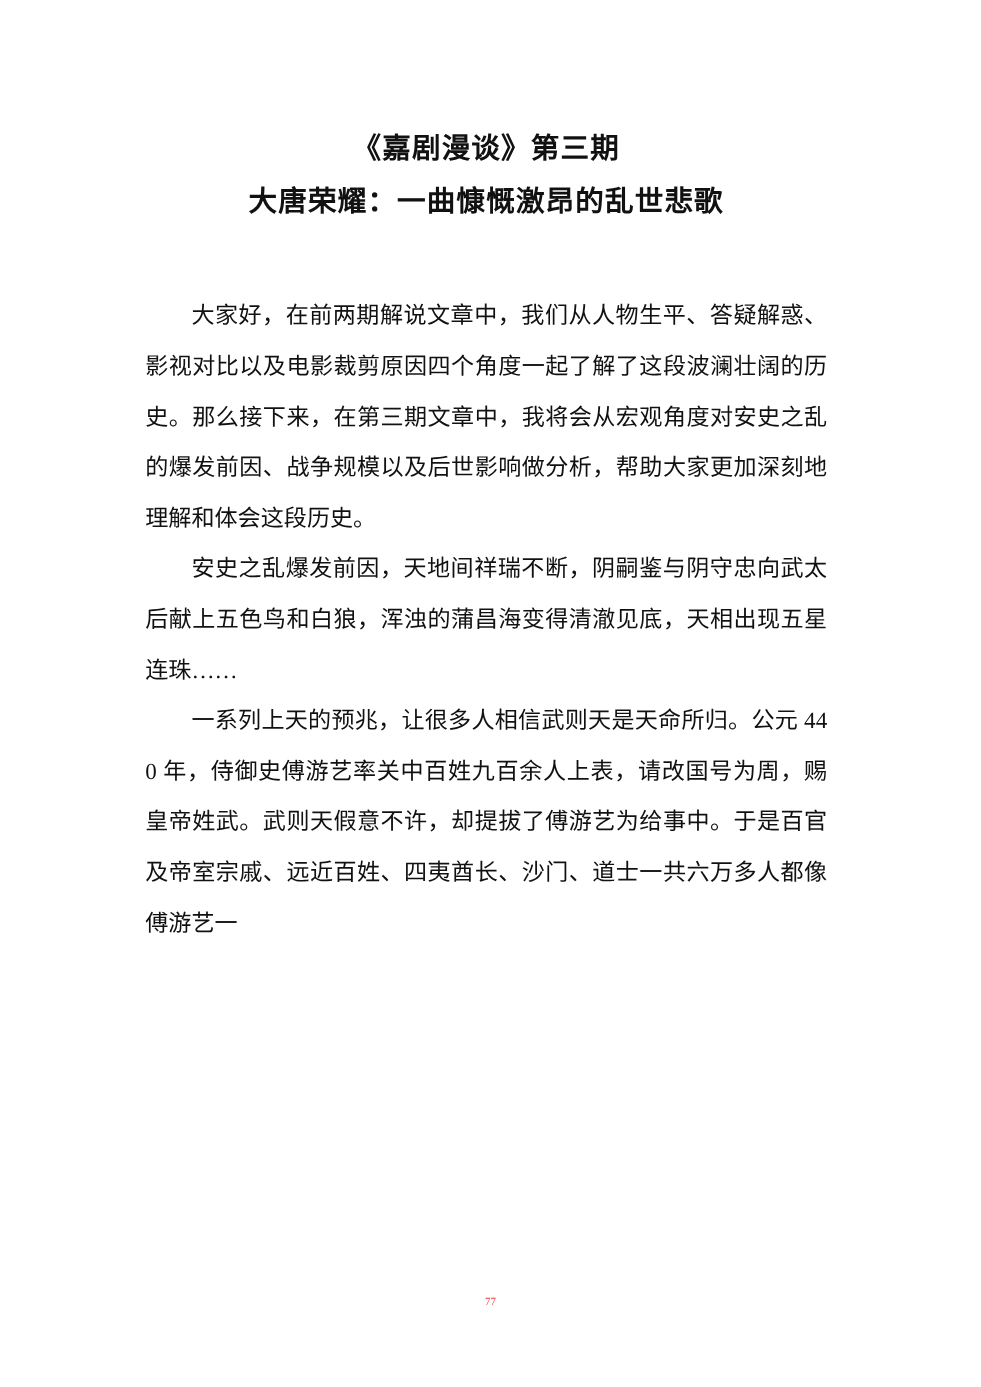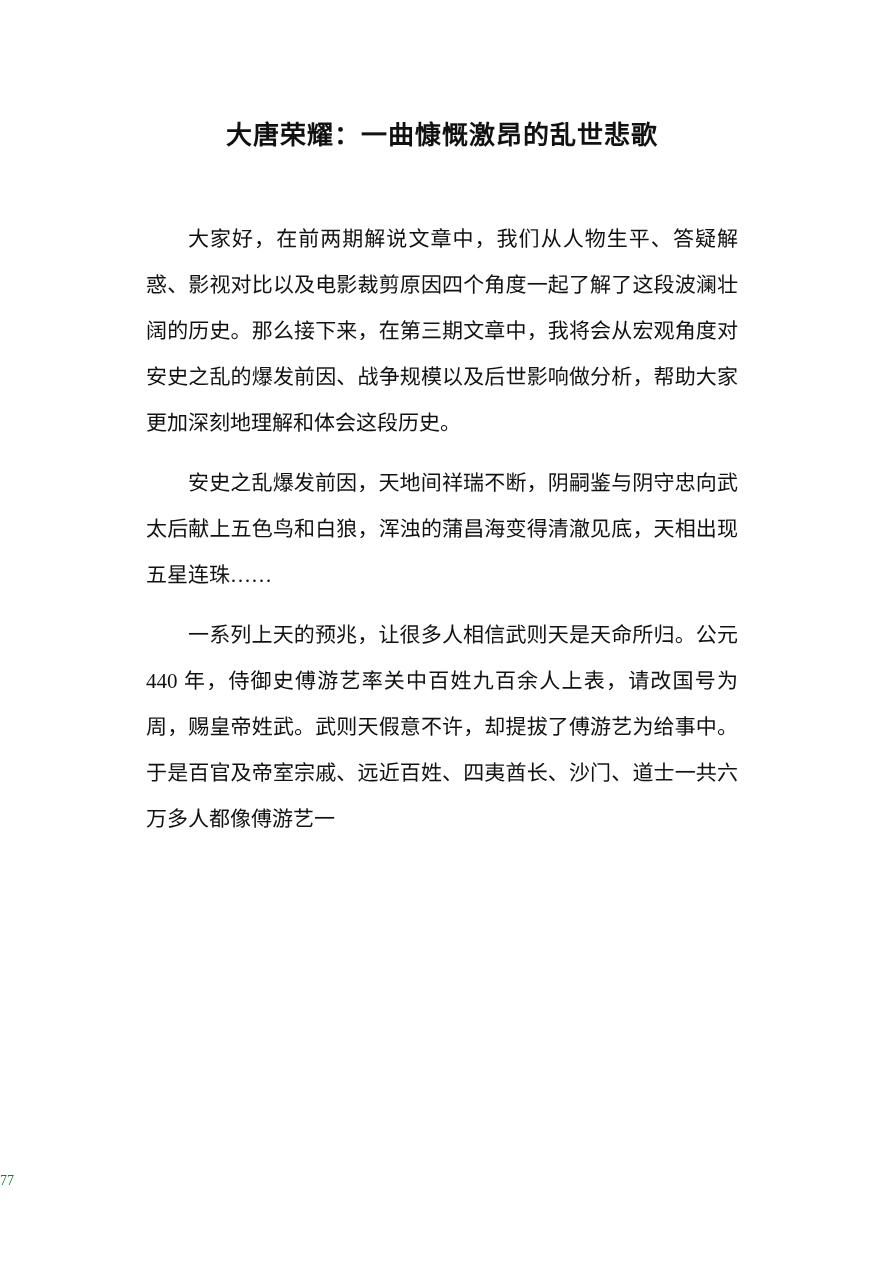--- a/index.html
+++ b/index.html
@@ -32,40 +32,42 @@
     white-space: nowrap;
   }
   .body-text {
     margin-top: 56px;
     font-size: 21px;
     line-height: 46px;
     text-align: justify;
     text-justify: inter-ideograph;
   }
   .body-text p {
-    margin: 14px;
+    margin: 0;
     padding: 0;
     text-indent: 2em;
     word-break: break-all;
   }
   .page-number {
     position: absolute;
     left: 0;
     bottom: 72px;
     width: 100%;
-    font-size: 14px;
-    color: #15803d;
+    text-align: center;
+    font-size: 10px;
+    color: #ef4444;
   }
 </style>
 </head>
 <body>
 
 <div class="page">
   <div class="content">
 
+    <h1 class="title">《嘉剧漫谈》第三期</h1>
 
     <h2 class="title">大唐荣耀：一曲慷慨激昂的乱世悲歌</h2>
 
 
     <div class="body-text">
       <p>大家好，在前两期解说文章中，我们从人物生平、答疑解惑、影视对比以及电影裁剪原因四个角度一起了解了这段波澜壮阔的历史。那么接下来，在第三期文章中，我将会从宏观角度对安史之乱的爆发前因、战争规模以及后世影响做分析，帮助大家更加深刻地理解和体会这段历史。</p>
       <p>安史之乱爆发前因，天地间祥瑞不断，阴嗣鉴与阴守忠向武太后献上五色鸟和白狼，浑浊的蒲昌海变得清澈见底，天相出现五星连珠……</p>
       <p>一系列上天的预兆，让很多人相信武则天是天命所归。公元 440 年，侍御史傅游艺率关中百姓九百余人上表，请改国号为周，赐皇帝姓武。武则天假意不许，却提拔了傅游艺为给事中。于是百官及帝室宗戚、远近百姓、四夷酋长、沙门、道士一共六万多人都像傅游艺一</p>
     </div>
 

